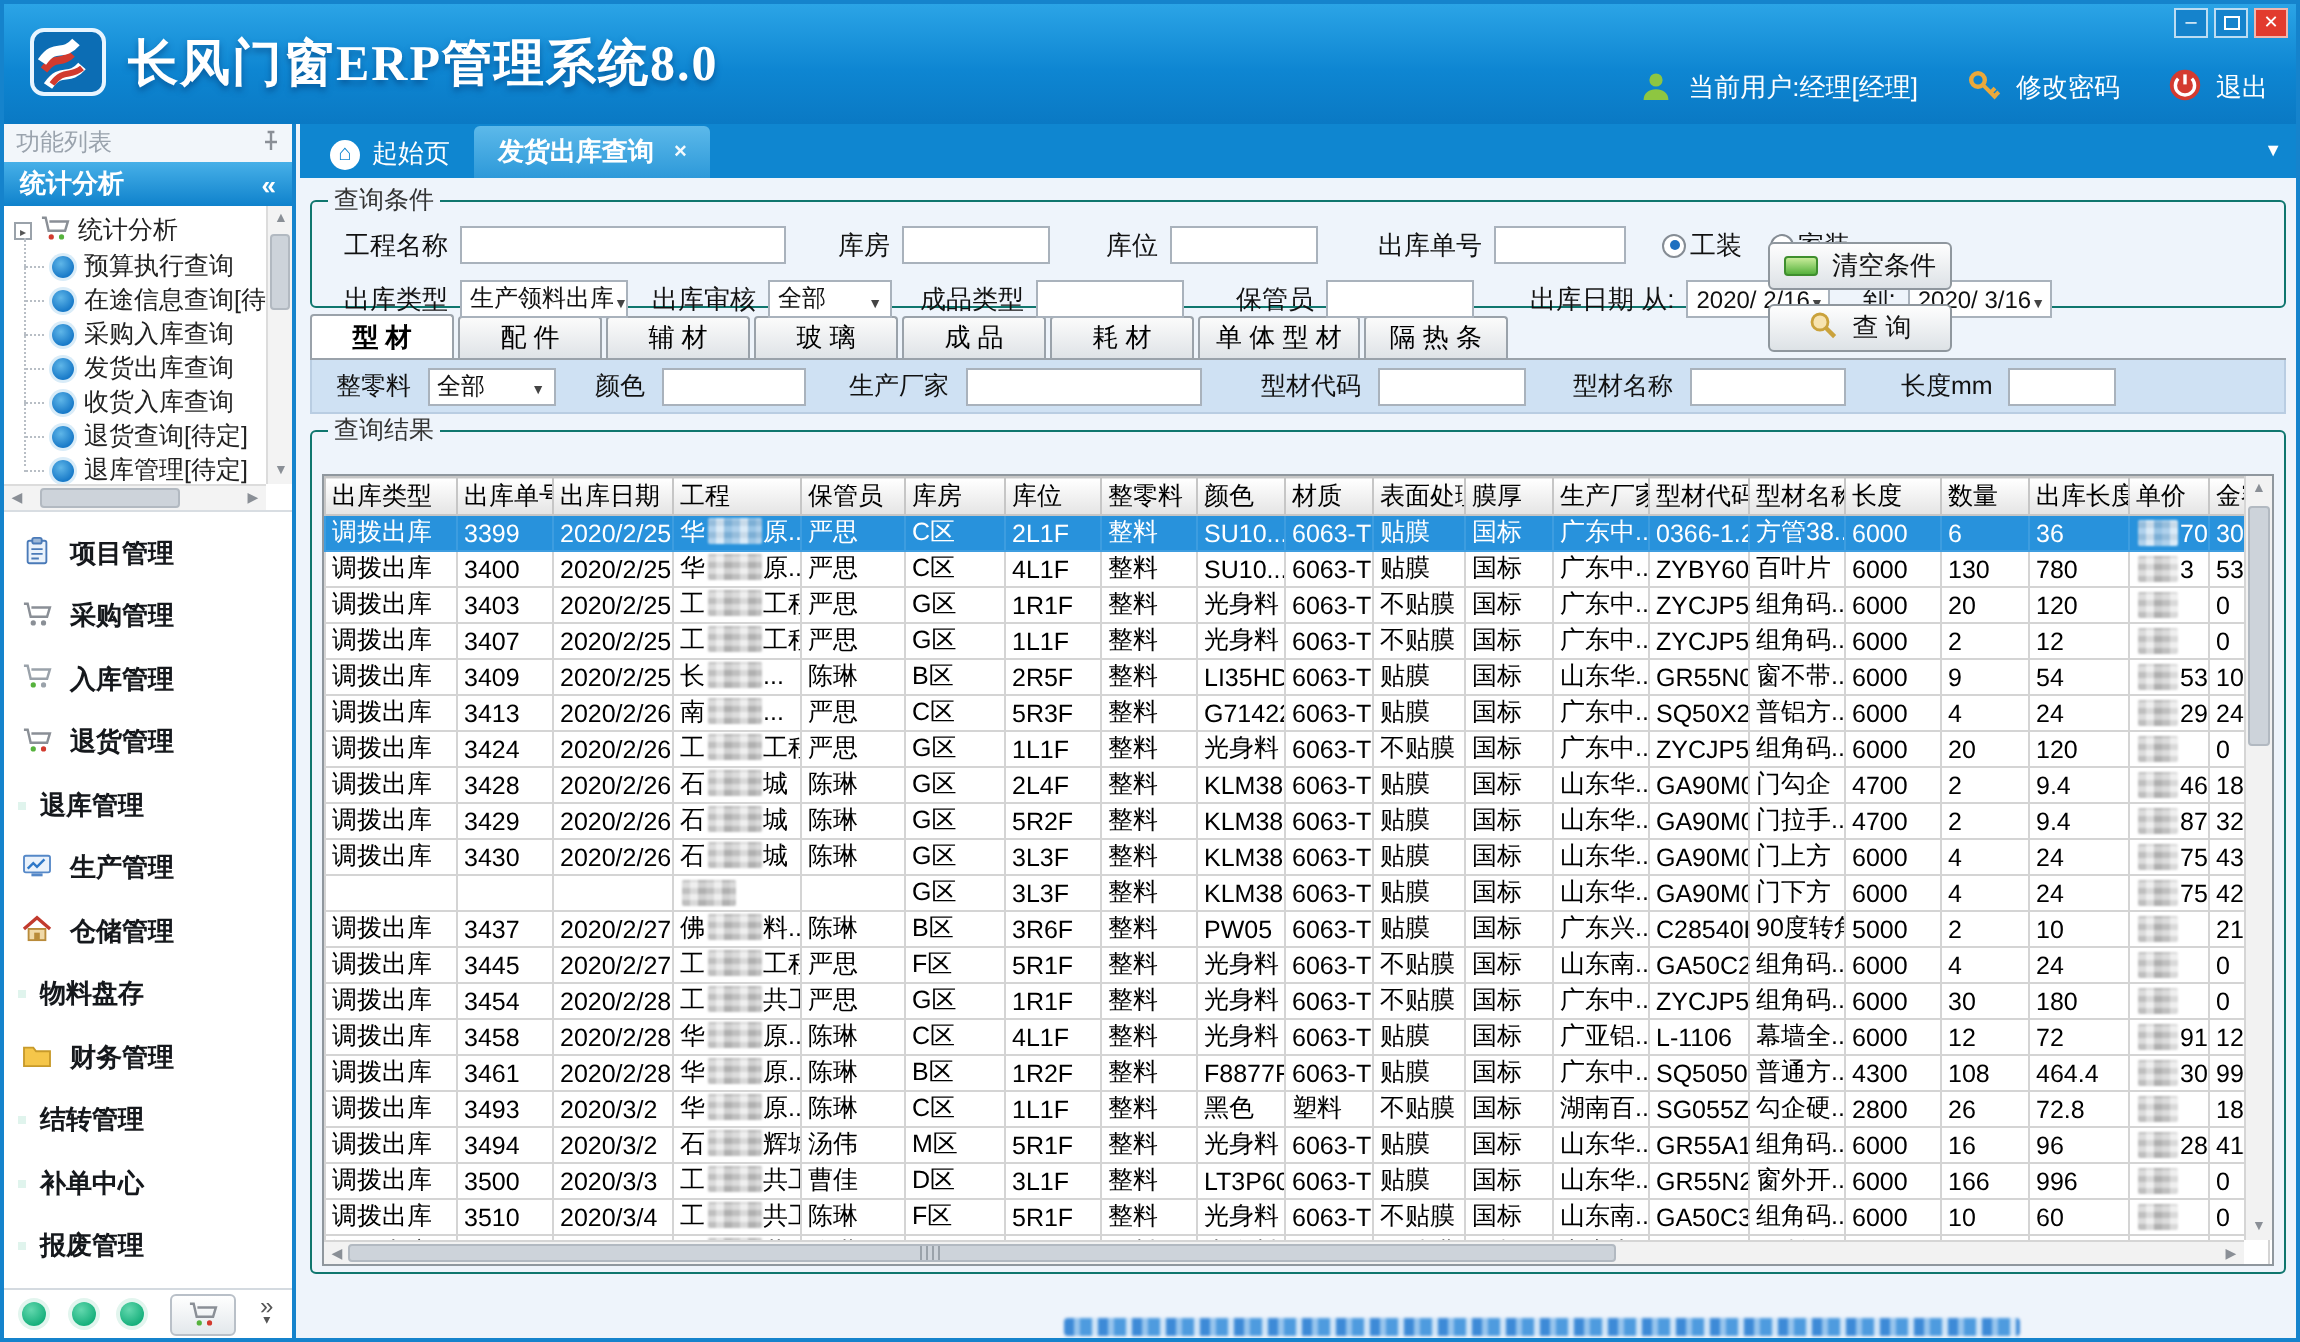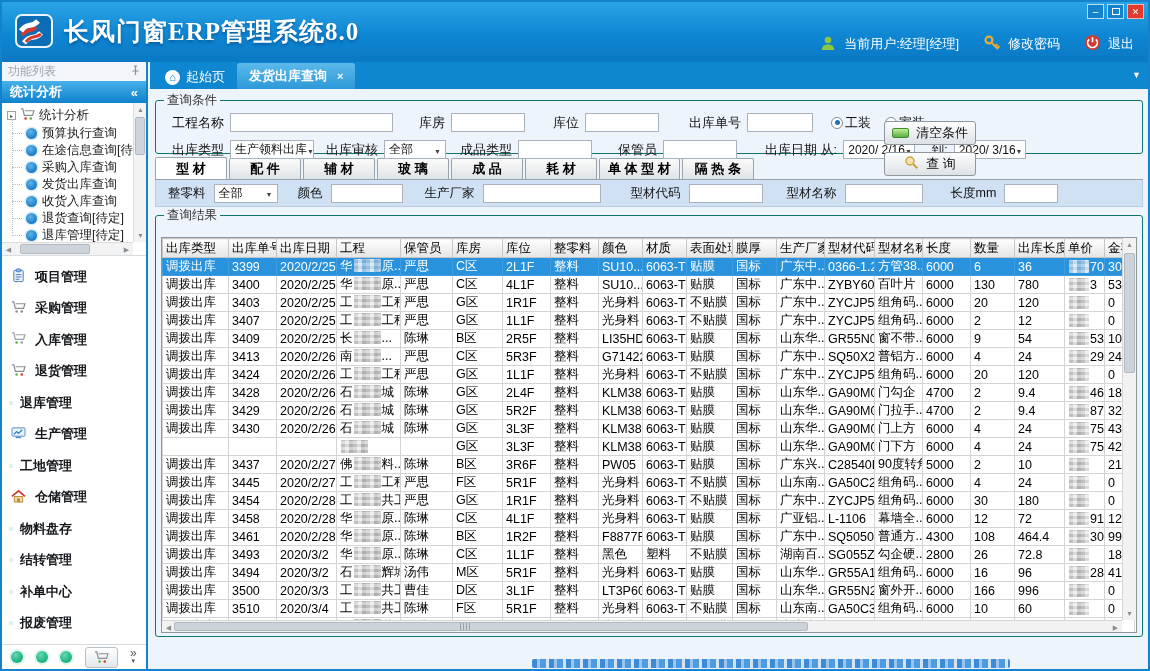--- a/index.html
+++ b/index.html
@@ -82,21 +82,21 @@
   .radio{width:12px;height:12px;border:1px solid #858c94;border-radius:50%;background:#fff;display:inline-block;
     position:relative;vertical-align:-2px;cursor:pointer;}
   .radio.on::after{content:"";position:absolute;inset:2.5px;border-radius:50%;background:#1d6fc0;}
   .btns{position:absolute;left:728px;top:12px;display:flex;flex-direction:column;gap:7px;}
   .btn{width:92px;height:24px;border:1px solid #8f979e;border-radius:3px;background:linear-gradient(#fefefe,#dde2e6);
     font-size:13px;display:flex;align-items:center;justify-content:center;gap:7px;color:#111;cursor:pointer;}
   .ic-clear{width:17px;height:10px;border:1px solid #3f8f2e;border-radius:2px;background:linear-gradient(#c8ec9a,#56b23d);}
   .mat-tabs{display:flex;margin-top:4px;height:22px;align-items:flex-end;border-bottom:1px solid #9aa2aa;}
   .mtab{height:21px;border:1px solid #9aa2aa;border-bottom:none;border-radius:2px 2px 0 0;
     background:linear-gradient(#fbfbfb,#dfe3e7);font-size:13px;display:flex;align-items:center;justify-content:center;
-    margin-right:2px;padding:0 8px;min-width:72px;cursor:pointer;white-space:nowrap;font-weight:bold;}
+    margin-right:2px;padding:0 8px;min-width:72px;cursor:pointer;white-space:nowrap;}
   .mtab.on{background:#fff;font-weight:bold;position:relative;height:22px;}
   .filter-row{height:27px;background:#cfe1f3;border:1px solid #b9cde2;border-top:none;display:flex;align-items:center;
     font-size:12.5px;color:#111;white-space:nowrap;}
   .results{margin-top:6px;height:430px;}
   .table-wrap{position:absolute;left:5px;right:5px;top:13px;bottom:3px;border:1px solid #8f979e;background:#fff;overflow:hidden;}
   table{border-collapse:collapse;table-layout:fixed;font-size:12.5px;color:#000;width:972px;}
   th{background:linear-gradient(#ffffff,#e4e4e4);border:1px solid #c6c6c6;font-weight:normal;height:19px;
     padding:0 3px;text-align:left;white-space:nowrap;overflow:hidden;cursor:pointer;}
   td{border:1px solid #d4d4d4;height:18px;padding:0 3px;white-space:nowrap;overflow:hidden;}
   tr.sel td{background:#2892dc;color:#fff;border-color:#3d9de0;}
@@ -275,34 +275,36 @@
         </div>
         <div class="acc-item">
           <span><svg width="15" height="13" viewBox="0 0 16 14">
               <rect x="1" y="2" width="14" height="9" rx="1" fill="#eaf2fb" stroke="#5588c8"></rect>
               <path d="M3 9l3-3 2 2 4-4" stroke="#2e78c8" fill="none" stroke-width="1.3"></path>
               <rect x="5" y="11.5" width="6" height="1.6" fill="#5588c8"></rect>
             </svg></span>
           <span>生产管理</span>
         </div>
         <div class="acc-item">
-          <span><span class="ic-dot"></span></span>
-          <span>工地管理</span>
-        </div>
-        <div class="acc-item">
           <span><svg width="15" height="14" viewBox="0 0 16 15">
               <path d="M1 8 8 2l7 6" fill="none" stroke="#c23b2e" stroke-width="1.8"></path>
               <rect x="3.5" y="8" width="9" height="6" fill="#f0d9a8" stroke="#b98b3a"></rect>
               <rect x="6.5" y="10" width="3" height="4" fill="#b98b3a"></rect>
             </svg></span>
           <span>仓储管理</span>
         </div>
         <div class="acc-item">
           <span><span class="ic-dot"></span></span>
           <span>物料盘存</span>
+        </div>
+        <div class="acc-item">
+          <span><svg width="15" height="13" viewBox="0 0 16 14">
+              <path d="M1 3h5l1.5 2H15v8H1z" fill="#f5c64a" stroke="#c89a2a"></path>
+            </svg></span>
+          <span>财务管理</span>
         </div>
         <div class="acc-item">
           <span><span class="ic-dot"></span></span>
           <span>结转管理</span>
         </div>
         <div class="acc-item">
           <span><span class="ic-dot"></span></span>
           <span>补单中心</span>
         </div>
         <div class="acc-item">

